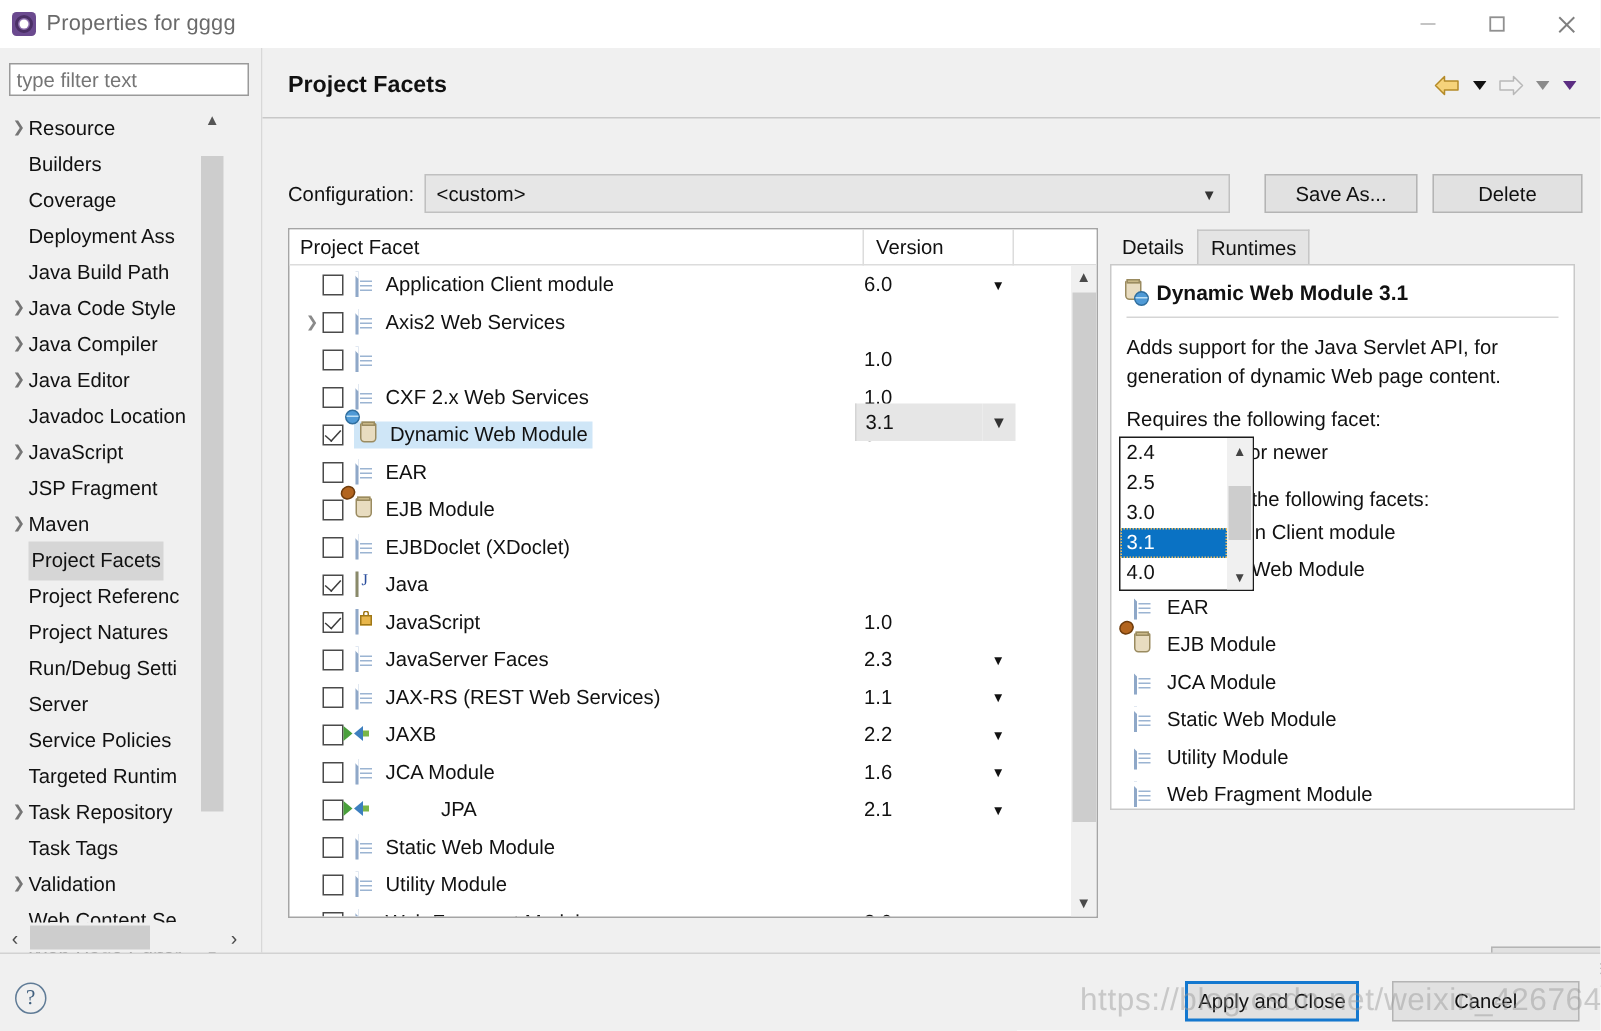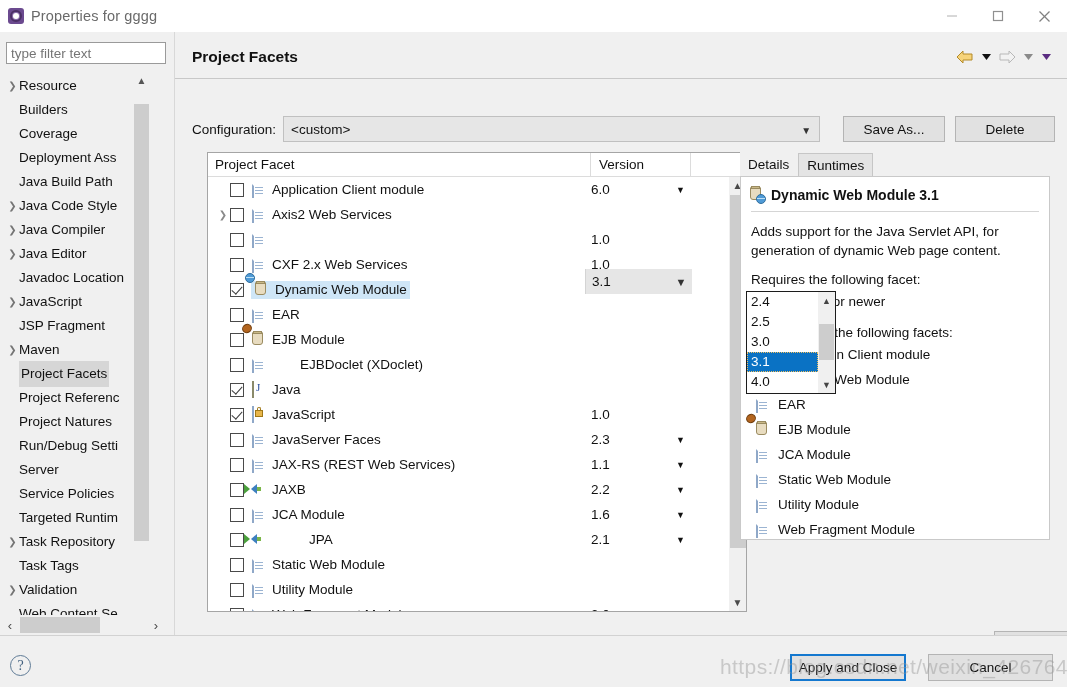--- a/index.html
+++ b/index.html
@@ -167,21 +167,21 @@
     background: #e1e1e1; border: 1px solid #b4b4b4;
     font-family: "Liberation Sans", sans-serif; font-size: 13.5px;
     color: #111; display: flex; align-items: center; justify-content: center;
     cursor: default;
   }
   .btn-saveas { position: absolute; left: 668px; top: 84px; width: 102px; height: 26px; }
   .btn-delete { position: absolute; left: 780px; top: 84px; width: 100px; height: 26px; }
 
   
   .facets {
-    position: absolute; left: 32px; top: 120px; width: 540px; height: 460px;
+    position: absolute; left: 17px; top: 120px; width: 540px; height: 460px;
     background: #ffffff; border: 1px solid #a5a5a5;
     overflow: hidden;
   }
   .facets-head {
     position: absolute; left: 0; top: 0; width: 538px; height: 24px;
     background: #ffffff; border-bottom: 1px solid #dcdcdc;
     display: flex; align-items: center;
   }
   .facets-head .col-facet {
     width: 383px; padding-left: 7px; font-size: 13.5px; color: #111;
@@ -703,21 +703,21 @@
             <span class="twisty empty">❯</span>
             <span class="chk"></span>
             <span class="fname-wrap" style="display: inline-flex; align-items: center;">
               <span class="ficon"><span class="ico-ejb"><span class="jar"></span><span class="lid"></span><span class="bean"></span></span></span>
               <span class="fname">EJB Module</span>
             </span>
           </div>
           <div class="frow">
             <span class="twisty empty">❯</span>
             <span class="chk"></span>
-            <span class="fname-wrap" style="display: inline-flex; align-items: center; gap: 28px;">
+            <span class="fname-wrap" style="display: inline-flex; align-items: center;">
               <span class="ficon"><span class="ico-doc"></span></span>
               <span class="fname">EJBDoclet (XDoclet)</span>
             </span>
           </div>
           <div class="frow">
             <span class="twisty empty">❯</span>
             <span class="chk checked"></span>
             <span class="fname-wrap" style="display: inline-flex; align-items: center;">
               <span class="ficon"><span class="ico-java"></span></span>
               <span class="fname">Java</span>

